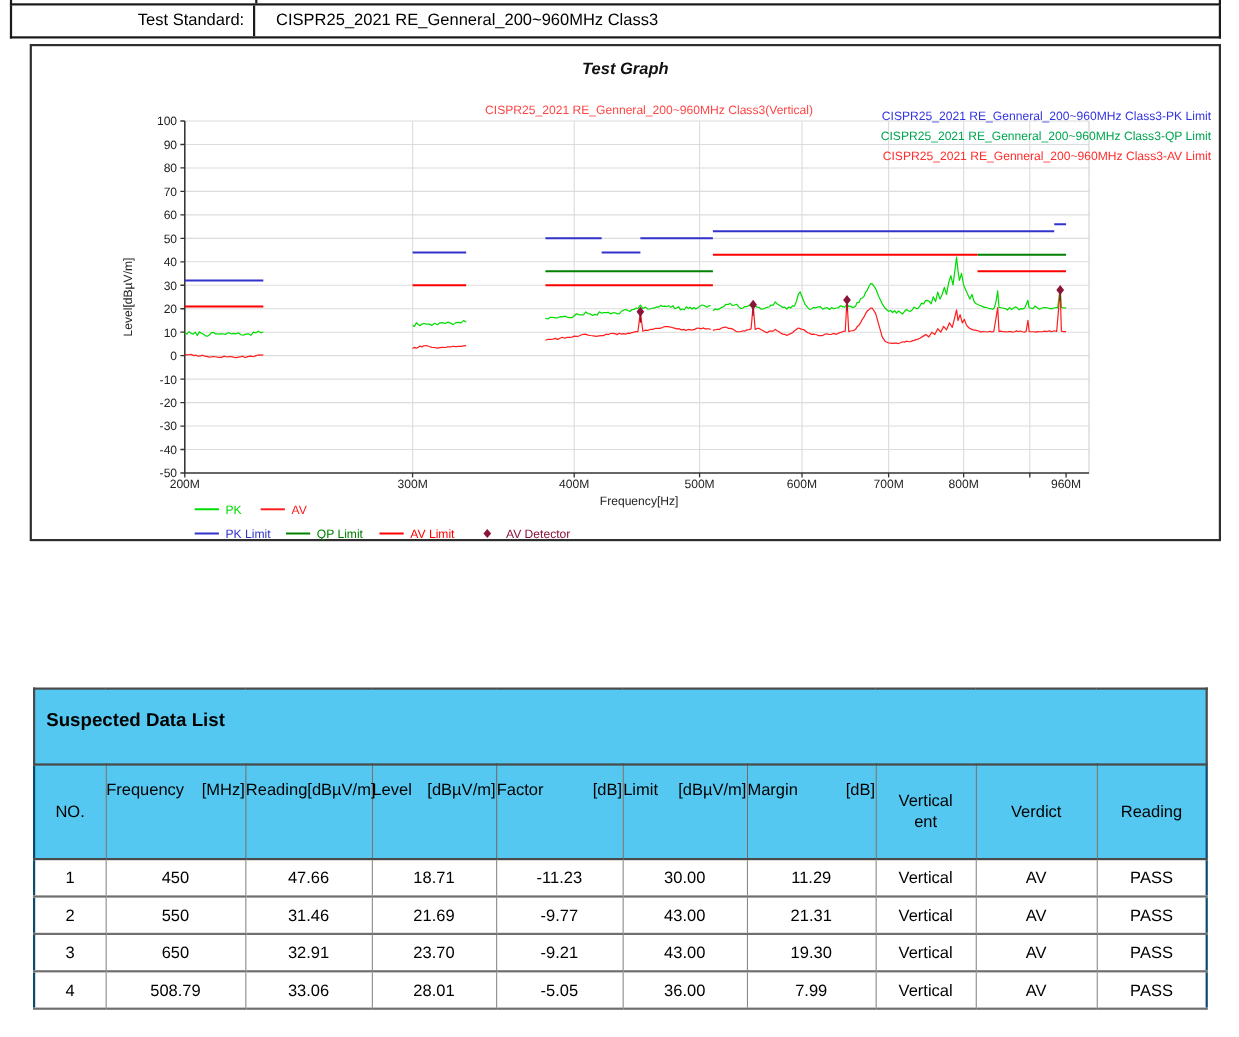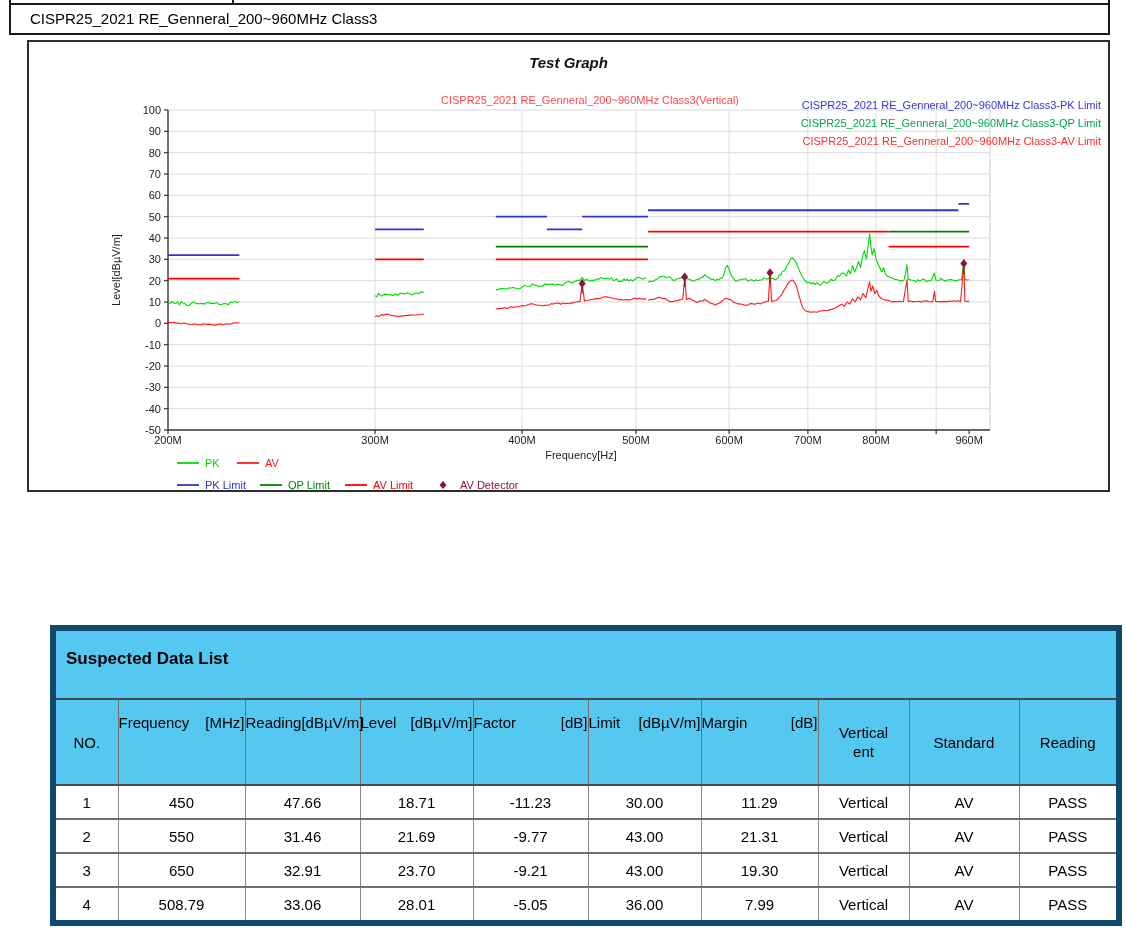--- a/index.html
+++ b/index.html
@@ -15,37 +15,38 @@
   #std-value{flex:1;padding-left:19px;font-size:15px;line-height:28px;}
 
   
   #graph-box{position:absolute;left:27px;top:40px;width:1083px;height:452px;border:2px solid #2e2e2e;box-sizing:border-box;}
   #graph-heading{position:absolute;left:0;right:0;top:12px;text-align:center;font-size:15px;font-weight:bold;font-style:italic;color:#111;}
   #chart-svg{position:absolute;left:0;top:0;}
 
   
   #data-table-wrap{position:absolute;left:30px;top:625px;width:1066px;}
   table{border-collapse:collapse;width:1066px;table-layout:fixed;}
-  #tbl{border:6px solid #0c4a6e;margin-left:20px;}
+  #tbl{border:2px solid #0c4a6e;}
   .title-cell{background:#54C8F0;font-weight:bold;font-size:17px;text-align:left;padding:13px 0 24px 10px;border:2px solid #4a4a4a;}
   th{background:#54C8F0;border:1px solid #6f6f6f;border-top:2px solid #4a4a4a;border-bottom:2px solid #4a4a4a;font-weight:normal;font-size:15px;height:84px;vertical-align:middle;padding:0;}
   th .hname{white-space:pre-line;line-height:19px;}
   th .spread{display:flex;flex-direction:row;justify-content:space-between;height:58px;padding:0;}
   td{border:1px solid #8a8a8a;border-bottom:2px solid #6f6f6f;height:30px;text-align:center;font-size:15px;background:#fff;}
 </style>
 </head>
 <body>
 
 <div id="stage">
 
   <div id="top-table">
     <div id="top-sliver">
         <span class="stub"></span>
       </div>
     <div id="std-row">
+      <div id="std-label">Test Standard:</div>
       <div id="std-value">CISPR25_2021 RE_Genneral_200~960MHz Class3</div>
     </div>
   </div>
 
   <div id="graph-box">
     <div id="graph-heading">Test Graph</div>
     <svg id="chart-svg" width="1079" height="529" viewBox="0 0 1079 529">
         <line x1="346.08616113115096" y1="68" x2="346.08616113115096" y2="388" stroke="#dcdcdc" stroke-width="1"></line>
         <line x1="493.01613073632916" y1="68" x2="493.01613073632916" y2="388" stroke="#dcdcdc" stroke-width="1"></line>
         <line x1="606.9838692636708" y1="68" x2="606.9838692636708" y2="388" stroke="#dcdcdc" stroke-width="1"></line>
@@ -227,21 +228,21 @@
               <div class="spread">
                 <div class="hname">Margin</div>
                 <div class="hname">[dB]</div>
               </div>
             </th>
             <th>
               <div class="hname">Vertical
 ent</div>
             </th>
             <th>
-              <div class="hname">Standard</div>
+              <div class="hname">Verdict</div>
             </th>
             <th>
               <div class="hname">Reading</div>
             </th>
           </tr>
       </thead>
       <tbody id="tbl-body">
           <tr>
             <td>1</td>
             <td>450</td>

